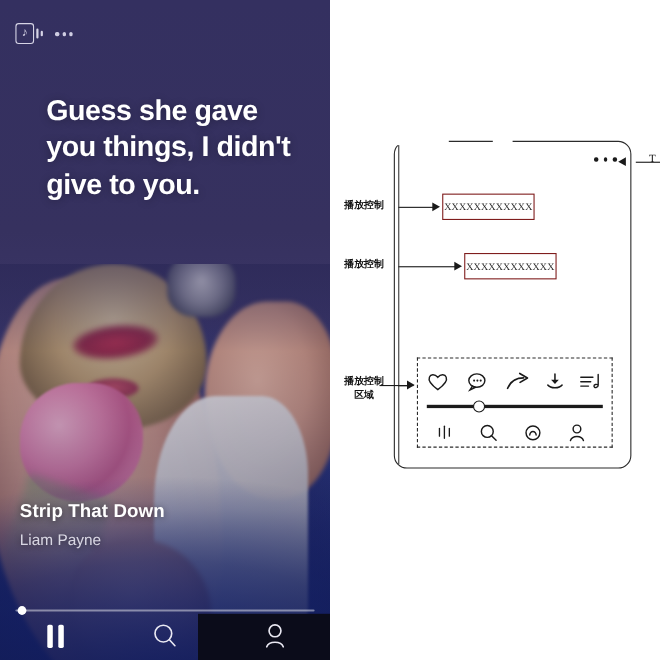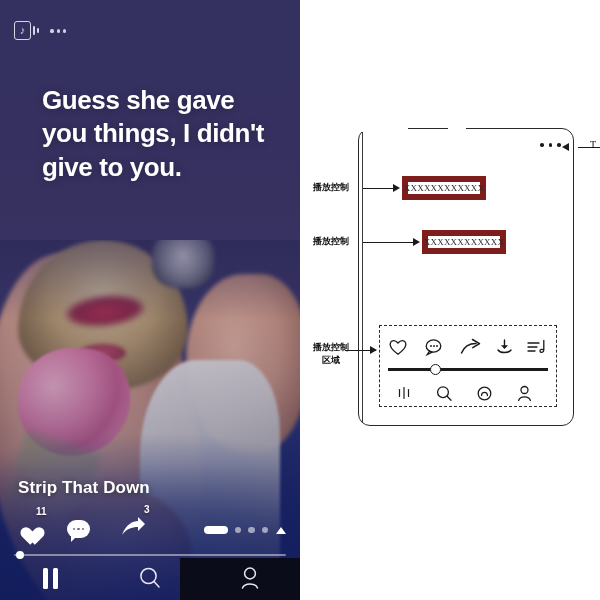--- a/index.html
+++ b/index.html
@@ -226,21 +226,21 @@
     font-size: 9px; color: #111; font-weight: 700; line-height: 1.45;
     text-align: center; white-space: pre-line;
   }
   .callout-line { position: absolute; height: 1px; background: #1a1a1a; }
   .callout-head {
     position: absolute; width: 0; height: 0;
     border-top: 4px solid transparent; border-bottom: 4px solid transparent;
     border-left: 7px solid #1a1a1a;
   }
   .xbox {
-    position: absolute; border: 6px solid #7f1d1d; background: #fff;
+    position: absolute; border: 1px solid #7f1d1d; background: #fff;
     display: flex; align-items: center; justify-content: center;
     font-family: "Liberation Serif", serif; font-size: 9px; color: #2a2a2a;
     letter-spacing: .2px;
   }
   .phone-frame {
     position: absolute; left: 58px; top: 128px; width: 216px; height: 298px;
     border: 1.6px solid #2b2b2b; border-radius: 12px; background: #fff;
   }
   .notch-mask {
     position: absolute; left: 52px; top: 120px; width: 56px; height: 12px; background: #fff;
@@ -311,50 +311,23 @@
           <i></i>
       </div>
     </div>
 
     <div class="lyrics">
       <div class="lyric-active">Guess she gave you things, I didn't give to you.</div>
     </div>
 
     <div class="trackinfo">
       <div class="track-title">Strip That Down</div>
-    </div>
-
-    <div class="actions">
-      <div class="act" style="left:0;">
-        <div class="heart-ic"></div>
-        <span class="badge">11</span>
-      </div>
-      <div class="act" style="left:51px;">
-        <div class="bubble-ic">
-          <i></i>
-            <i></i>
-            <i></i>
-        </div>
-      </div>
-      <div class="act" style="left:104px;">
-        <div class="share-ic">
-          <svg width="26" height="22" viewBox="0 0 26 22">
-            <path d="M2 19 C6 8, 13 5, 18 5 L18 1 L25 8 L18 15 L18 11 C12 11, 6 13, 2 19 Z" fill="#ffffff"></path>
-          </svg>
-        </div>
-        <span class="badge" style="left:24px;">3</span>
-      </div>
-      <div class="pager">
-        <span class="pill"></span>
-          <span class="dot"></span>
-          <span class="dot"></span>
-          <span class="dot"></span>
-        <span class="caret"></span>
-      </div>
-    </div>
+      <div class="track-artist">Liam Payne</div>
+    </div>
+
 
     <div class="progress">
       <span class="knob"></span>
     </div>
 
     <div class="navbar">
       <div class="nav-item">
         <span class="pause-ic">
             <i></i>
             <i></i>

